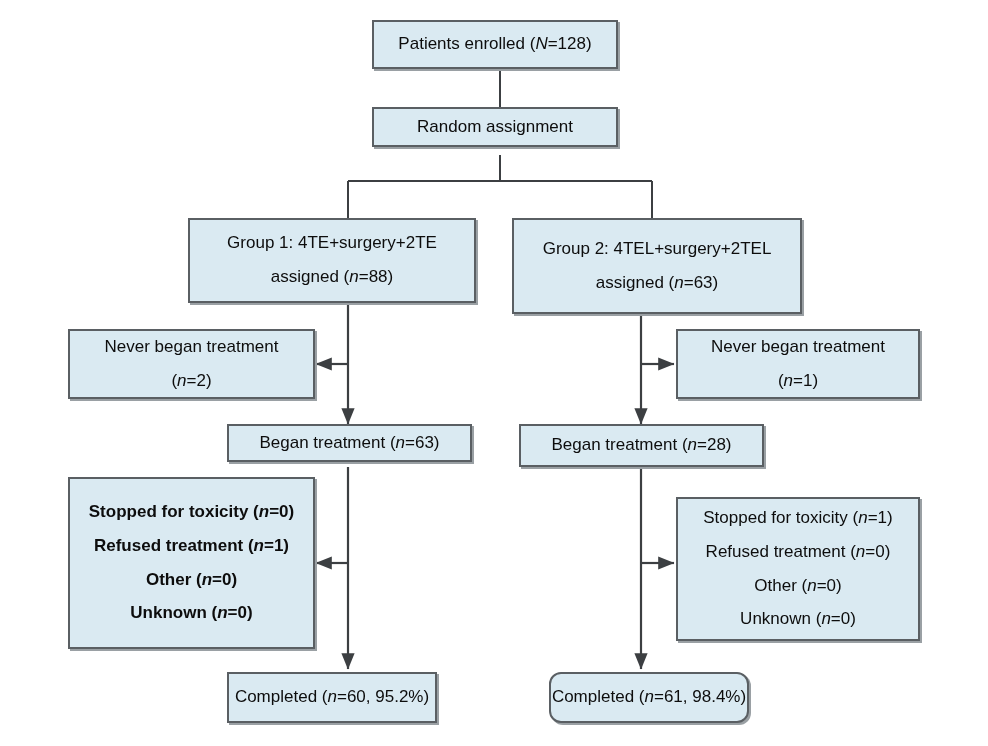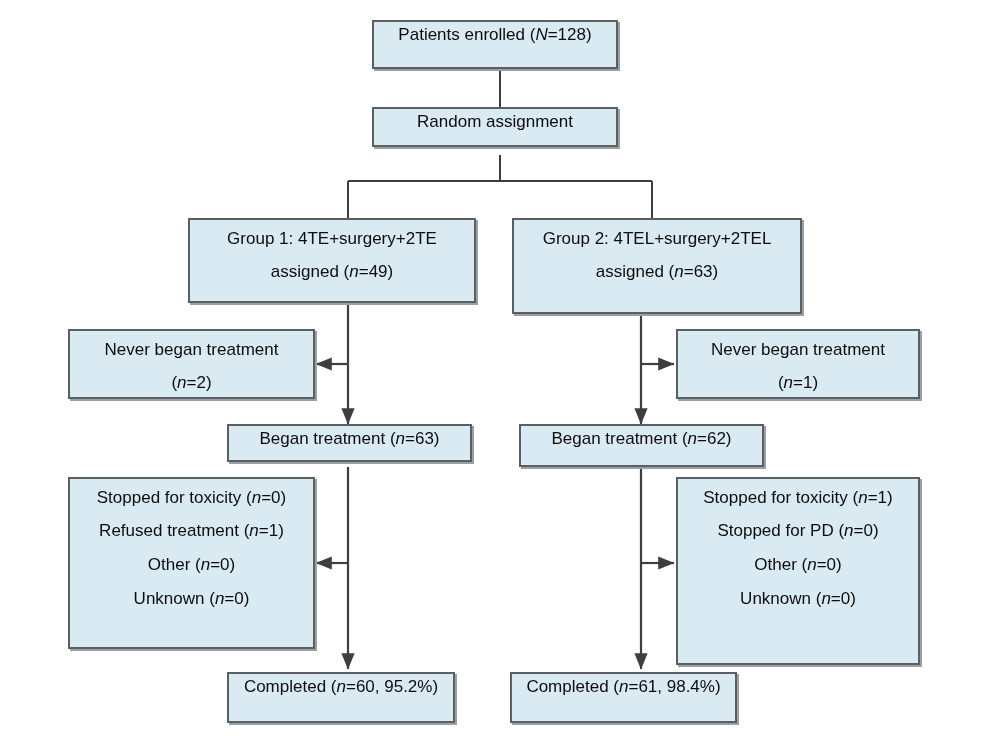--- a/index.html
+++ b/index.html
@@ -20,21 +20,21 @@
   }
   .node {
     position: absolute;
     box-sizing: border-box;
     background: #daeaf2;
     border: 2px solid #5a5f63;
     box-shadow: 2px 2px 0 0 #9aa0a4;
     display: flex;
     flex-direction: column;
     align-items: center;
-    justify-content: flex-start;
+    justify-content: center;
     text-align: center;
     color: #0d0d0d;
     font-size: 17px;
     line-height: 1.35;
     padding: 2px 6px;
   }
   .node .line {
     display: block;
     white-space: nowrap;
   }
@@ -102,21 +102,21 @@
   <div class="node" style="left:372px; top:20px; width:246px; height:49px;">
     <span class="line"><span>Patients enrolled (</span><span class="ital">N</span><span>=128)</span></span>
   </div>
 
   <div class="node" style="left:372px; top:107px; width:246px; height:40px;">
     <span class="line">Random assignment</span>
   </div>
 
   <div class="node stack" style="left:188px; top:218px; width:288px; height:85px;">
     <span class="line">Group 1: 4TE+surgery+2TE</span>
-    <span class="line"><span>assigned (</span><span class="ital">n</span><span>=49)</span></span>
+    <span class="line"><span>assigned (</span><span class="ital">n</span><span>=88)</span></span>
   </div>
 
   <div class="node stack" style="left:512px; top:218px; width:290px; height:96px;">
     <span class="line">Group 2: 4TEL+surgery+2TEL</span>
     <span class="line"><span>assigned (</span><span class="ital">n</span><span>=63)</span></span>
   </div>
 
   <div class="node stack" style="left:68px; top:329px; width:247px; height:70px;">
     <span class="line">Never began treatment</span>
     <span class="line"><span>(</span><span class="ital">n</span><span>=2)</span></span>
@@ -125,38 +125,38 @@
   <div class="node stack" style="left:676px; top:329px; width:244px; height:70px;">
     <span class="line">Never began treatment</span>
     <span class="line"><span>(</span><span class="ital">n</span><span>=1)</span></span>
   </div>
 
   <div class="node" style="left:227px; top:424px; width:245px; height:38px;">
     <span class="line"><span>Began treatment (</span><span class="ital">n</span><span>=63)</span></span>
   </div>
 
   <div class="node" style="left:519px; top:424px; width:245px; height:43px;">
-    <span class="line"><span>Began treatment (</span><span class="ital">n</span><span>=62)</span></span>
+    <span class="line"><span>Began treatment (</span><span class="ital">n</span><span>=28)</span></span>
   </div>
 
-  <div class="node stack" style="left:68px; top:477px; width:247px; height:172px;">
+  <div class="node stack" style="left:68px; top:477px; width:247px; height:172px;font-weight:bold;">
     <span class="line"><span>Stopped for toxicity (</span><span class="ital">n</span><span>=0)</span></span>
     <span class="line"><span>Refused treatment (</span><span class="ital">n</span><span>=1)</span></span>
     <span class="line"><span>Other (</span><span class="ital">n</span><span>=0)</span></span>
     <span class="line"><span>Unknown (</span><span class="ital">n</span><span>=0)</span></span>
   </div>
 
-  <div class="node stack" style="left:676px; top:477px; width:244px; height:188px;">
+  <div class="node stack" style="left:676px; top:497px; width:244px; height:144px;">
     <span class="line"><span>Stopped for toxicity (</span><span class="ital">n</span><span>=1)</span></span>
-    <span class="line"><span>Stopped for PD (</span><span class="ital">n</span><span>=0)</span></span>
+    <span class="line"><span>Refused treatment (</span><span class="ital">n</span><span>=0)</span></span>
     <span class="line"><span>Other (</span><span class="ital">n</span><span>=0)</span></span>
     <span class="line"><span>Unknown (</span><span class="ital">n</span><span>=0)</span></span>
   </div>
 
-  <div class="node" style="left:227px; top:672px; width:228px; height:51px;">
+  <div class="node" style="left:227px; top:672px; width:210px; height:51px;">
     <span class="line"><span>Completed (</span><span class="ital">n</span><span>=60, 95.2%)</span></span>
   </div>
 
-  <div class="node" style="left:510px; top:672px; width:227px; height:51px;">
+  <div class="node" style="left:549px; top:672px; width:200px; height:51px;border-radius:12px;">
     <span class="line"><span>Completed (</span><span class="ital">n</span><span>=61, 98.4%)</span></span>
   </div>
 
 </div>
 
 </body></html>

